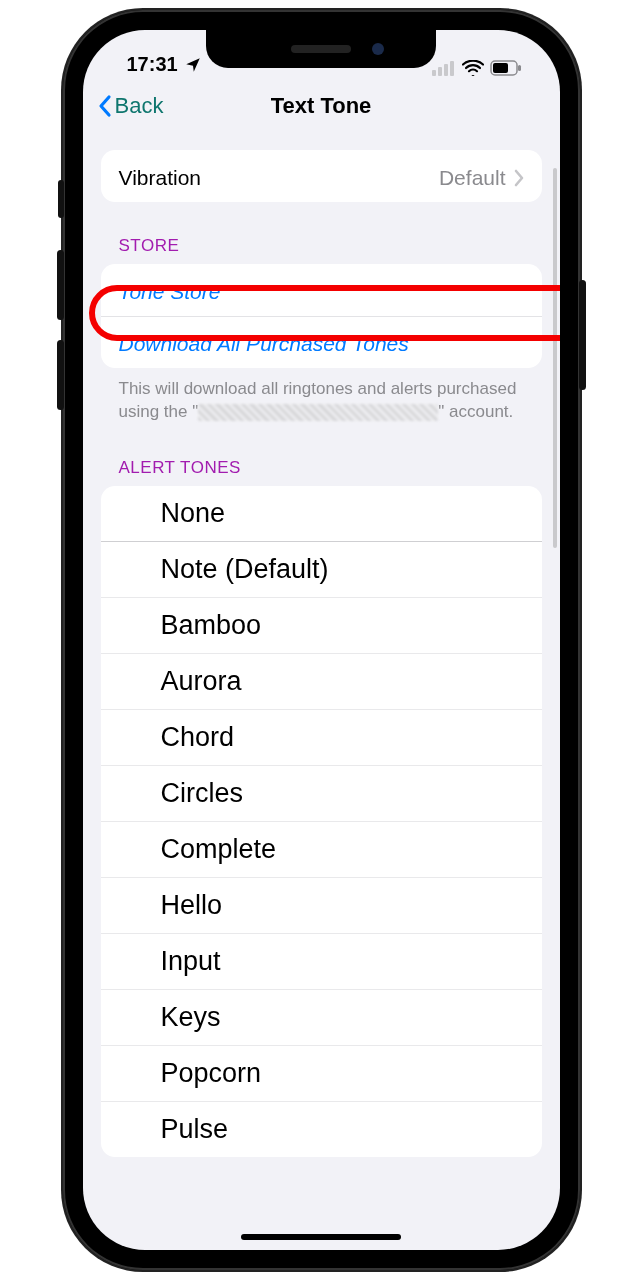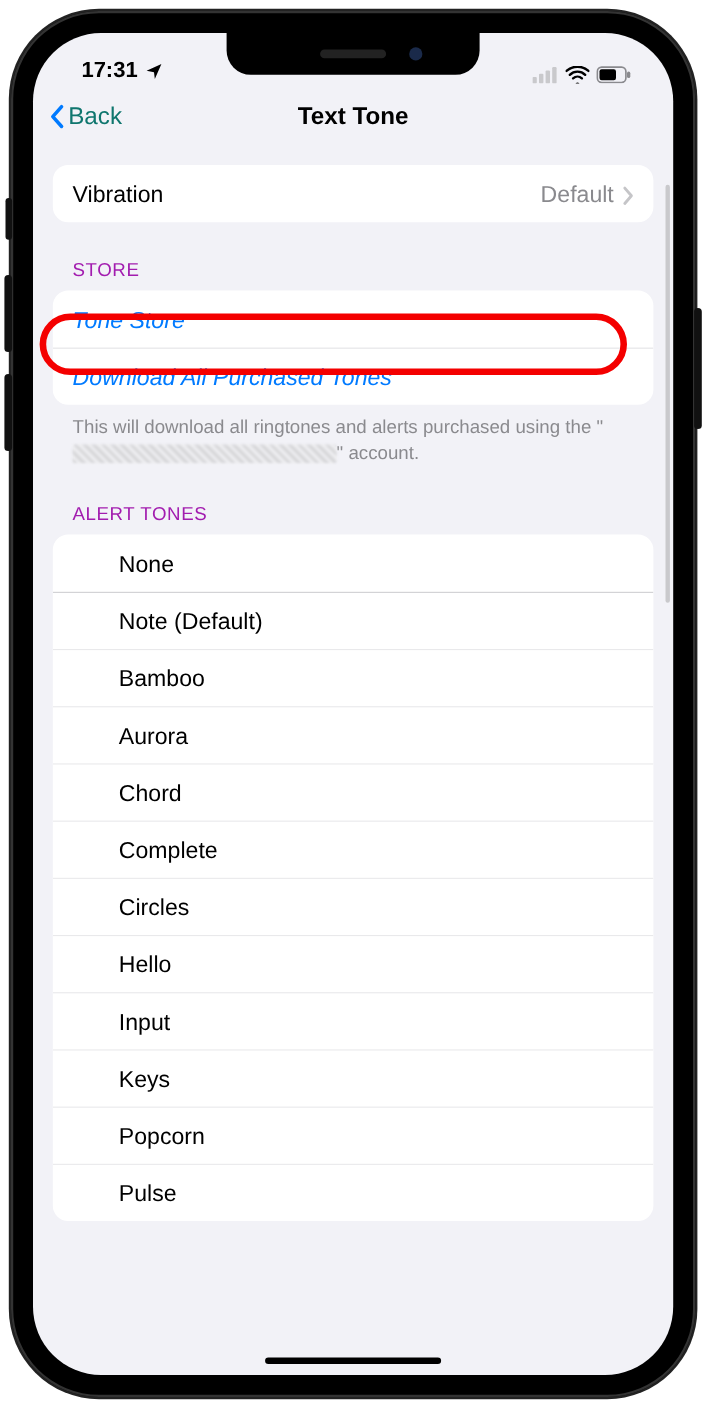--- a/index.html
+++ b/index.html
@@ -4,21 +4,21 @@
 <style>
   * { box-sizing: border-box; margin: 0; padding: 0; }
   body {
     background: #fff;
     font-family: -apple-system, "Helvetica Neue", Helvetica, Arial, sans-serif;
     display: flex;
     justify-content: center;
     padding: 10px;
   }
   .device-frame {
-    width: 622px;
+    width: 517px;
     height: 1260px;
     background: #000;
     border-radius: 80px;
     padding: 20px;
     position: relative;
     box-shadow: 0 0 0 2px #222, inset 0 0 0 2px #333;
   }
   .side-btn { position: absolute; background:#111; border-radius:4px; }
   .side-btn.mute { left:-5px; top:170px; width:6px; height:38px; }
   .side-btn.vol1 { left:-6px; top:240px; width:7px; height:70px; }
@@ -90,21 +90,21 @@
   .cell:first-child { border-top: none; }
   .cell .right { display:flex; align-items:center; gap:8px; color:#8a8a8e; }
   .cell .chev { color:#c5c5c8; }
   .link { color:#007aff; }
   .footer-note { color:#8a8a8e; font-size:17px; padding:10px 18px 0 18px; line-height:1.35; }
   .redact {
     display:inline-block; width:240px; height:17px; vertical-align:middle;
     background: repeating-linear-gradient(45deg,#d8d8db,#d8d8db 3px,#ececee 3px,#ececee 6px);
     border-radius:2px; filter: blur(1px);
   }
-  .tones-list .cell { padding-left: 60px; font-size:21px; border-top:1px solid #e9e9eb; }
+  .tones-list .cell { padding-left: 60px; font-size:27px; border-top:1px solid #e9e9eb; }
   .tones-list .cell.first { border-top: none; }
   .tones-list .cell.sep { border-top: 1px solid #cfcfd2; }
   .home-indicator {
     position:absolute; bottom:10px; left:50%; transform:translateX(-50%);
     width:160px; height:6px; background:#000; border-radius:4px;
   }
   .scroll-hint {
     position:absolute; right:3px; top:138px; width:4px; height:380px;
     background:#c9c9cc; border-radius:3px;
   }
@@ -221,24 +221,24 @@
         <div class="cell">
           <span>Bamboo</span>
         </div>
         <div class="cell">
           <span>Aurora</span>
         </div>
         <div class="cell">
           <span>Chord</span>
         </div>
         <div class="cell">
+          <span>Circles</span>
+        </div>
+        <div class="cell">
           <span>Complete</span>
-        </div>
-        <div class="cell">
-          <span>Circles</span>
         </div>
         <div class="cell">
           <span>Hello</span>
         </div>
         <div class="cell">
           <span>Input</span>
         </div>
         <div class="cell">
           <span>Keys</span>
         </div>

